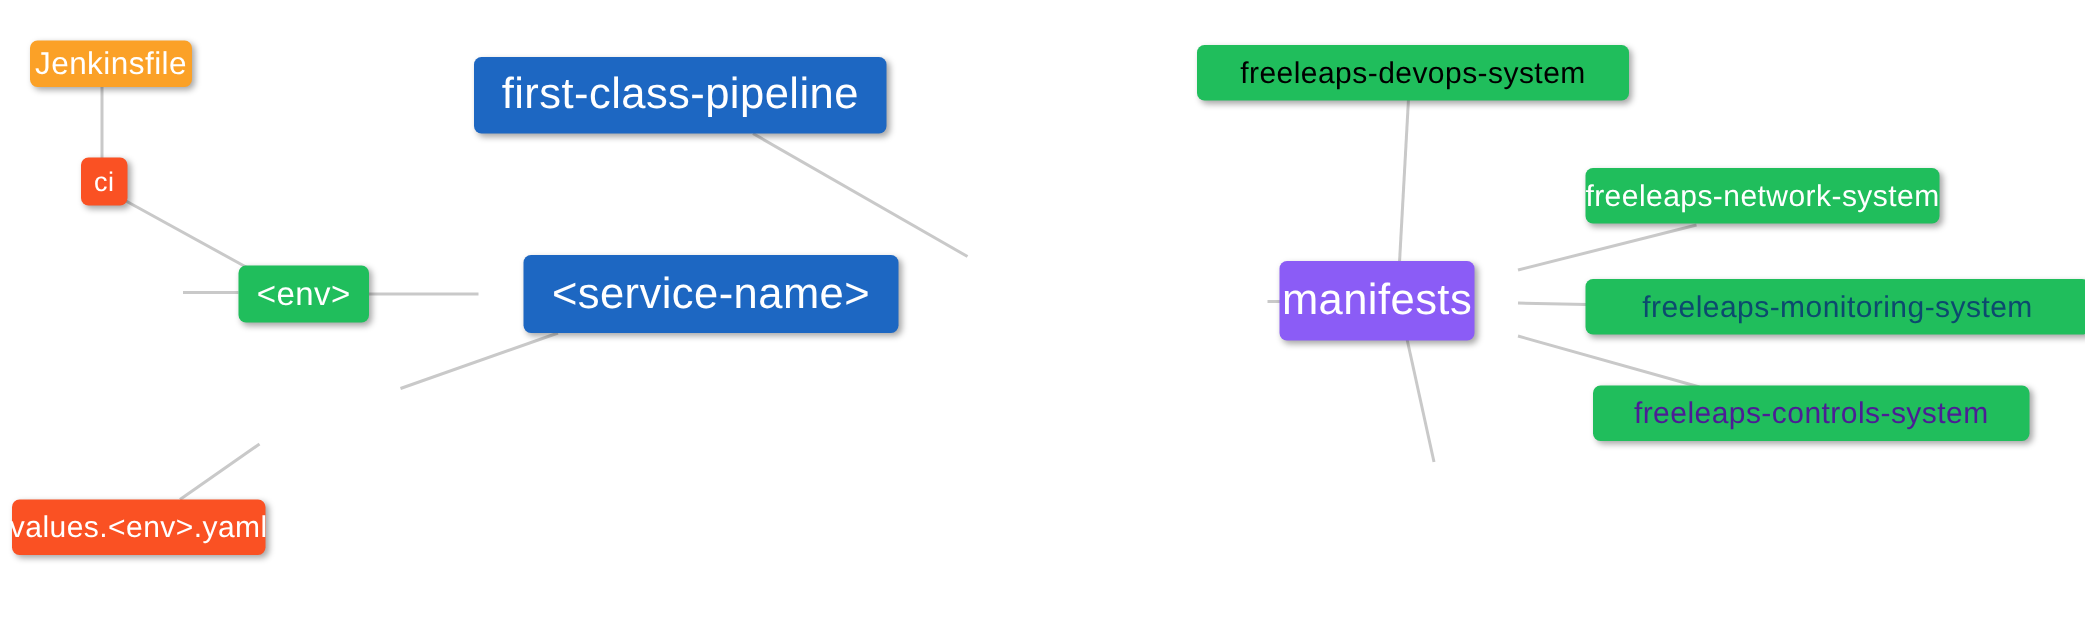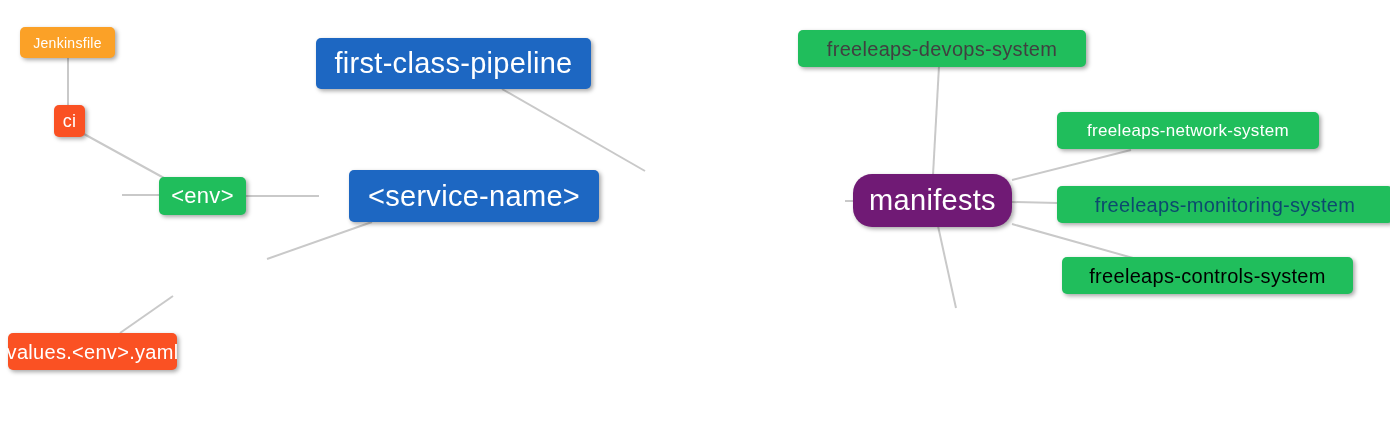--- a/index.html
+++ b/index.html
@@ -59,25 +59,25 @@
       <line x1="502" y1="89" x2="645" y2="171" stroke="#c9c9c9" stroke-width="2"></line>
       <line x1="569" y1="201" x2="586" y2="201" stroke="#c9c9c9" stroke-width="2"></line>
       <line x1="845" y1="201" x2="854" y2="201" stroke="#c9c9c9" stroke-width="2"></line>
       <line x1="933" y1="175" x2="939" y2="66" stroke="#c9c9c9" stroke-width="2"></line>
       <line x1="1012" y1="180" x2="1131" y2="150" stroke="#c9c9c9" stroke-width="2"></line>
       <line x1="1012" y1="202" x2="1058" y2="203" stroke="#c9c9c9" stroke-width="2"></line>
       <line x1="1012" y1="224" x2="1133" y2="258" stroke="#c9c9c9" stroke-width="2"></line>
       <line x1="938" y1="226" x2="956" y2="308" stroke="#c9c9c9" stroke-width="2"></line>
     </svg>
   <div id="node-layer" class="node-layer">
-      <div class="mindmap-node" style="left: 20px; top: 27px; width: 95px; height: 31px; font-size: 14px; background: rgb(251, 161, 39); color: rgb(255, 255, 255);">Jenkinsfile</div>
+      <div class="mindmap-node" style="left: 20px; top: 27px; width: 108px; height: 31px; font-size: 21px; background: rgb(251, 161, 39); color: rgb(255, 255, 255);">Jenkinsfile</div>
       <div class="mindmap-node" style="left: 54px; top: 105px; width: 31px; height: 32px; font-size: 18px; background: rgb(250, 81, 35); color: rgb(255, 255, 255);">ci</div>
       <div class="mindmap-node" style="left: 159px; top: 177px; width: 87px; height: 38px; font-size: 22px; background: rgb(32, 190, 92); color: rgb(255, 255, 255);">&lt;env&gt;</div>
       <div class="mindmap-node" style="left: 316px; top: 38px; width: 275px; height: 51px; font-size: 29px; background: rgb(29, 103, 194); color: rgb(255, 255, 255);">first-class-pipeline</div>
       <div class="mindmap-node" style="left: 319px; top: 170px; width: 250px; height: 52px; font-size: 29px; background: rgb(29, 103, 194); color: rgb(255, 255, 255); margin-left: 30px;">&lt;service-name&gt;</div>
-      <div class="mindmap-node" style="left: 853px; top: 174px; width: 159px; height: 53px; font-size: 29px; background: #701a75; color: rgb(255, 255, 255); border-radius: 19px;">manifests</div>
+      <div class="mindmap-node" style="left: 853px; top: 174px; width: 130px; height: 53px; font-size: 29px; background: #8b5cf6; color: rgb(255, 255, 255);">manifests</div>
       <div class="mindmap-node" style="left: 8px; top: 333px; width: 169px; height: 37px; font-size: 20px; background: rgb(250, 81, 35); color: rgb(255, 255, 255);">values.&lt;env&gt;.yaml</div>
-      <div class="mindmap-node" style="left: 798px; top: 30px; width: 288px; height: 37px; font-size: 20px; background: rgb(32, 190, 92); color: #404040;">freeleaps-devops-system</div>
-      <div class="mindmap-node" style="left: 1057px; top: 112px; width: 262px; height: 37px; font-size: 17px; background: rgb(32, 190, 92); color: rgb(255, 255, 255);">freeleaps-network-system</div>
+      <div class="mindmap-node" style="left: 798px; top: 30px; width: 288px; height: 37px; font-size: 20px; background: rgb(32, 190, 92); color: #000000;">freeleaps-devops-system</div>
+      <div class="mindmap-node" style="left: 1057px; top: 112px; width: 236px; height: 37px; font-size: 20px; background: rgb(32, 190, 92); color: rgb(255, 255, 255);">freeleaps-network-system</div>
       <div class="mindmap-node" style="left: 1057px; top: 186px; width: 336px; height: 37px; font-size: 20px; background: rgb(32, 190, 92); color: #0c4a6e;">freeleaps-monitoring-system</div>
-      <div class="mindmap-node" style="left: 1062px; top: 257px; width: 291px; height: 37px; font-size: 20px; background: rgb(32, 190, 92); color: #000000;">freeleaps-controls-system</div>
+      <div class="mindmap-node" style="left: 1062px; top: 257px; width: 291px; height: 37px; font-size: 20px; background: rgb(32, 190, 92); color: #4c1d95;">freeleaps-controls-system</div>
     </div>
 </div>
 
 </body></html>

